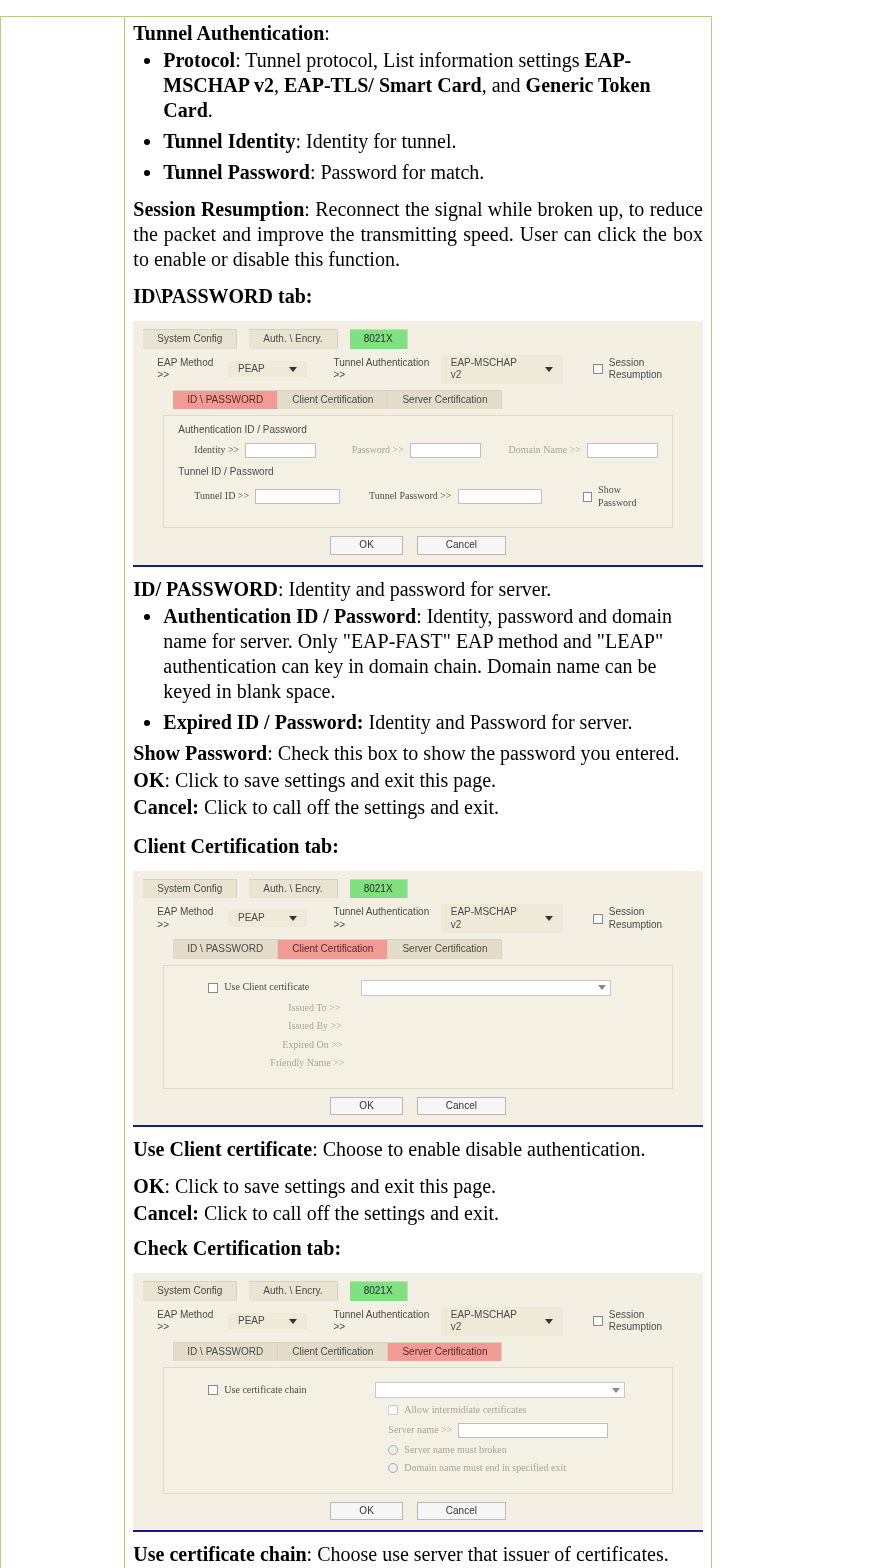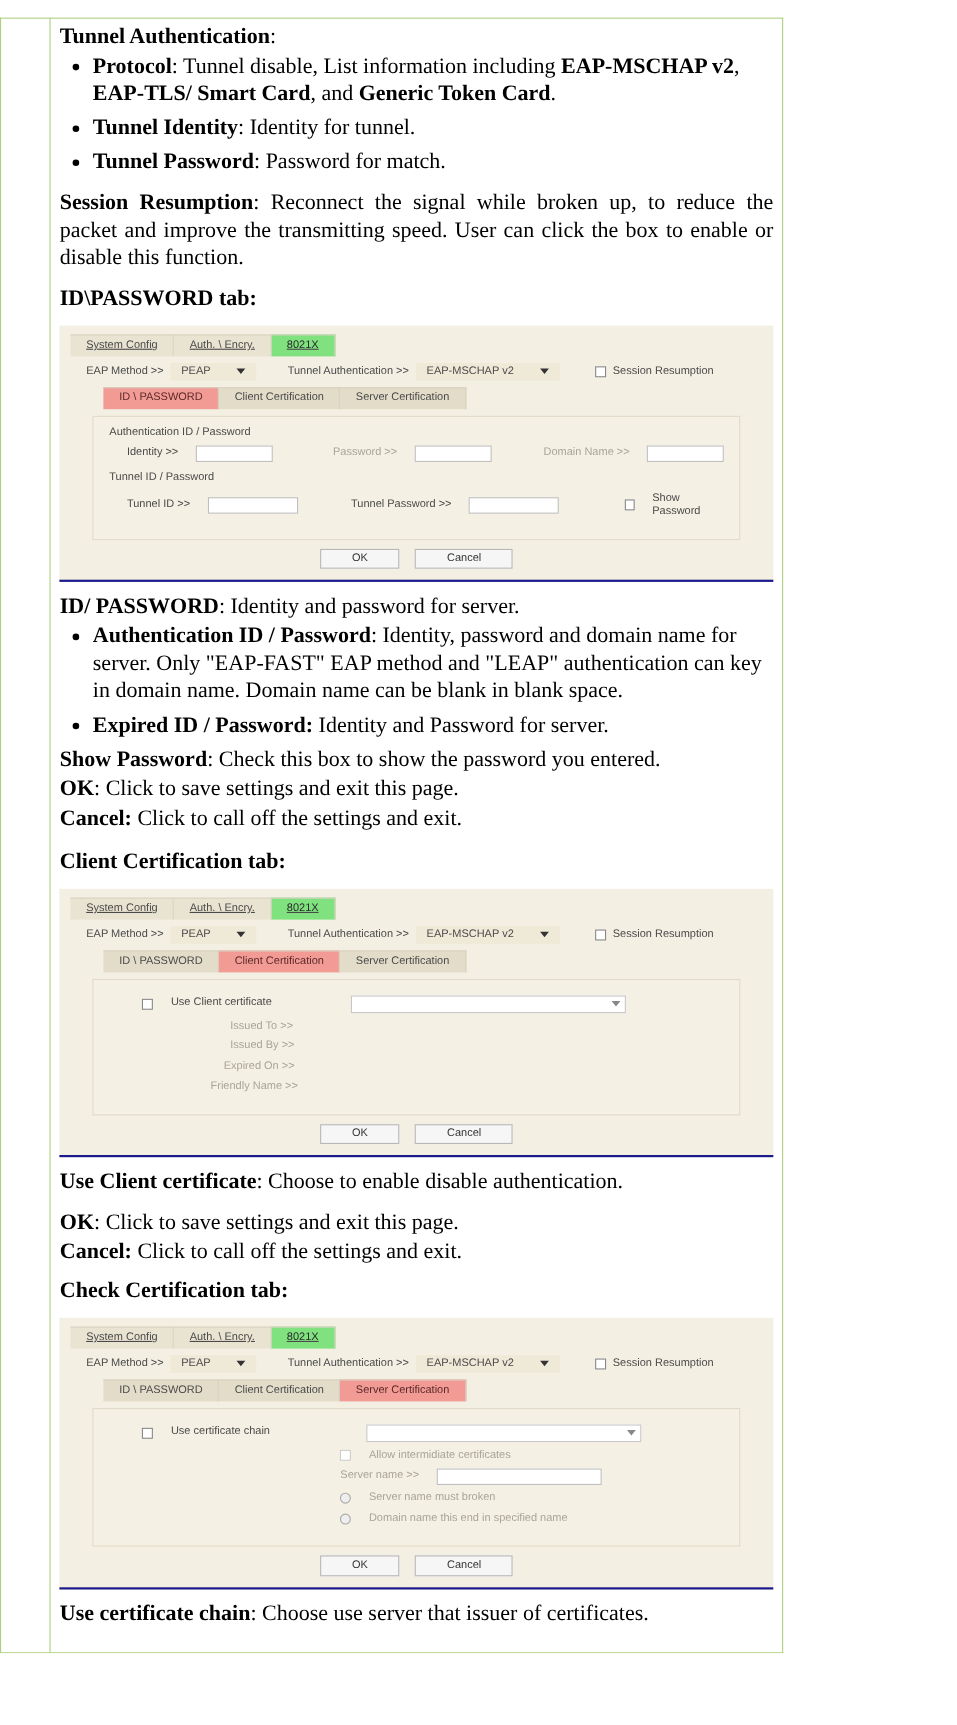--- a/index.html
+++ b/index.html
@@ -34,21 +34,21 @@
   .tight { margin-bottom: 2px; }
   .screenshot {
     background: #f3efe3;
     border-bottom: 2px solid #1a1a8a;
     padding: 8px 10px 10px 10px;
     margin: 8px 0 10px 0;
     font-family: Tahoma, Verdana, Arial, sans-serif;
     font-size: 10px;
     color: #4a4a4a;
   }
-  .ss-tabs { display: flex; gap: 0; margin-bottom: 6px; text-decoration: underline; }
+  .ss-tabs { display: flex; gap: 12px; margin-bottom: 6px; }
   .ss-tab {
     padding: 3px 14px;
     background: #e9e3d2;
     border-top: 1px solid #d8d2c0;
     border-right: 1px solid #d8d2c0;
     font-size: 10px;
   }
   .ss-tab.active { background: #7fe27f; color: #2a2a2a; }
   .ss-row { display: flex; align-items: center; gap: 6px; margin: 4px 0; }
   .ss-label { font-size: 10px; }
@@ -68,21 +68,21 @@
   .ss-subtabs { display:flex; gap:0; margin:6px 0 6px 30px; }
   .ss-subtab {
     padding:3px 14px; background:#e2dcc9; font-size:10px;
     border-top:1px solid #d8d2c0; border-right:1px solid #d8d2c0;
   }
   .ss-subtab.pink { background:#f29a94; color:#5a2a2a; }
   .ss-panel {
     background:#f5f0e4; border:1px solid #e0dac8;
     margin:0 20px 8px 20px; padding:8px 14px 12px 14px;
   }
-  .ss-fieldrow { display:flex; align-items:center; gap:16px; margin:6px 0; }
+  .ss-fieldrow { display:flex; align-items:center; gap:6px; margin:6px 0;font-family:Liberation Serif, serif; }
   .ss-fieldrow .fl { font-size:10px; text-align:right; flex:0 0 auto; }
   .ss-input {
     display:inline-block; height:15px; background:#fff;
     border:1px solid #bfbfbf;
   }
   .ss-grayed { color:#a8a598; }
   .ss-buttons { display:flex; justify-content:center; gap:14px; margin-top:6px; }
   .ss-btn {
     background:#f6f6f6; border:1px solid #b8b8b8;
     padding:2px 28px; font-size:10px; color:#333;
@@ -110,21 +110,21 @@
         <tr>
   <td class="leftcol"></td>
   <td class="rightcol">
     <div class="content">
 
       <div>
         <span class="b">Tunnel Authentication</span><span>:</span>
       </div>
       <ul>
         <li>
-          <span class="b">Protocol</span><span>: Tunnel disable, List information including </span><span class="b">EAP-MSCHAP v2</span><span>, </span><span class="b">EAP-TLS/ Smart Card</span><span>, and </span><span class="b">Generic Token Card</span><span>.</span>
+          <span class="b">Protocol</span><span>: Tunnel protocol, List information settings </span><span class="b">EAP-MSCHAP v2</span><span>, </span><span class="b">EAP-TLS/ Smart Card</span><span>, and </span><span class="b">Generic Token Card</span><span>.</span>
         </li>
         <li>
           <span class="b">Tunnel Identity</span><span>: Identity for tunnel.</span>
         </li>
         <li>
           <span class="b">Tunnel Password</span><span>: Password for match.</span>
         </li>
       </ul>
 
       <p class="justify">
@@ -188,21 +188,21 @@
           <div class="ss-btn">OK</div>
           <div class="ss-btn">Cancel</div>
         </div>
       </div>
 
       <div class="tight">
         <span class="b">ID/ PASSWORD</span><span>: Identity and password for server.</span>
       </div>
       <ul style="margin-top:2px;margin-bottom:4px;">
         <li>
-          <span class="b">Authentication ID / Password</span><span>: Identity, password and domain name for server. Only "EAP-FAST" EAP method and "LEAP" authentication can key in domain name. Domain name can be blank in blank space.</span>
+          <span class="b">Authentication ID / Password</span><span>: Identity, password and domain name for server. Only "EAP-FAST" EAP method and "LEAP" authentication can key in domain chain. Domain name can be keyed in blank space.</span>
         </li>
         <li>
           <span class="b">Expired ID / Password:</span><span> Identity and Password for server.</span>
         </li>
       </ul>
       <div class="tight">
         <span class="b">Show Password</span><span>: Check this box to show the password you entered.</span>
       </div>
       <div class="tight">
         <span class="b">OK</span><span>: Click to save settings and exit this page.</span>
@@ -323,21 +323,21 @@
           <div class="ss-fieldrow ss-grayed" style="margin-left:210px;">
             <span class="fl">Server name &gt;&gt;</span>
             <span class="ss-input" style="width:150px"></span>
           </div>
           <div class="ss-fieldrow ss-grayed" style="margin-left:210px;">
             <span class="ss-radio"></span>
             <span class="ss-label">Server name must broken</span>
           </div>
           <div class="ss-fieldrow ss-grayed" style="margin-left:210px;">
             <span class="ss-radio"></span>
-            <span class="ss-label">Domain name this end in specified name</span>
+            <span class="ss-label">Domain name must end in specified exit</span>
           </div>
         </div>
         <div class="ss-buttons">
           <div class="ss-btn">OK</div>
           <div class="ss-btn">Cancel</div>
         </div>
       </div>
 
       <p>
         <span class="b">Use certificate chain</span><span>: Choose use server that issuer of certificates.</span>

